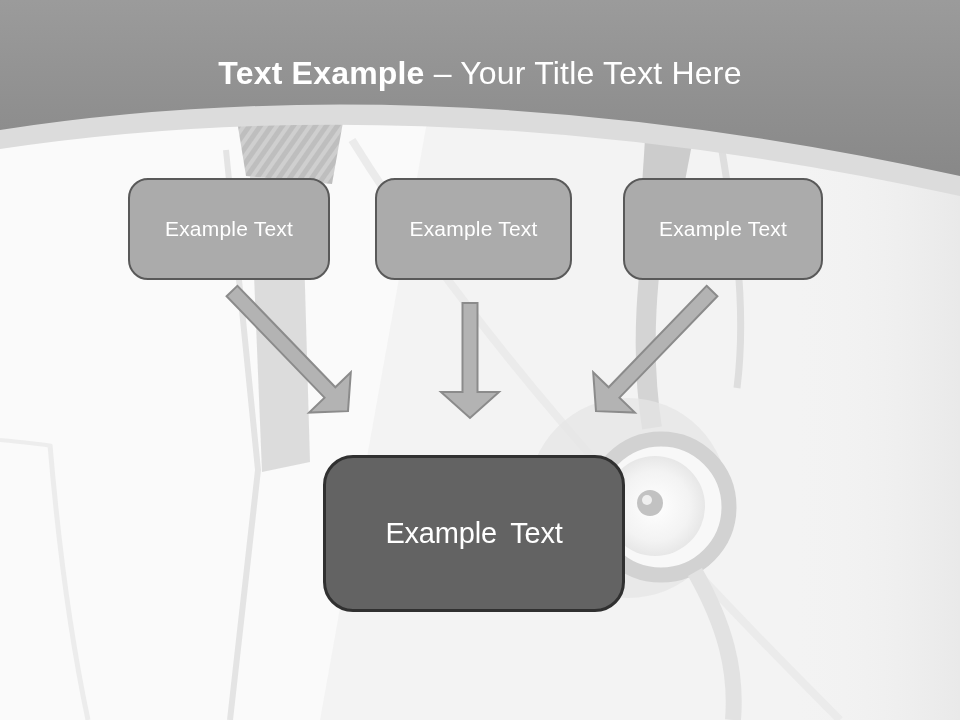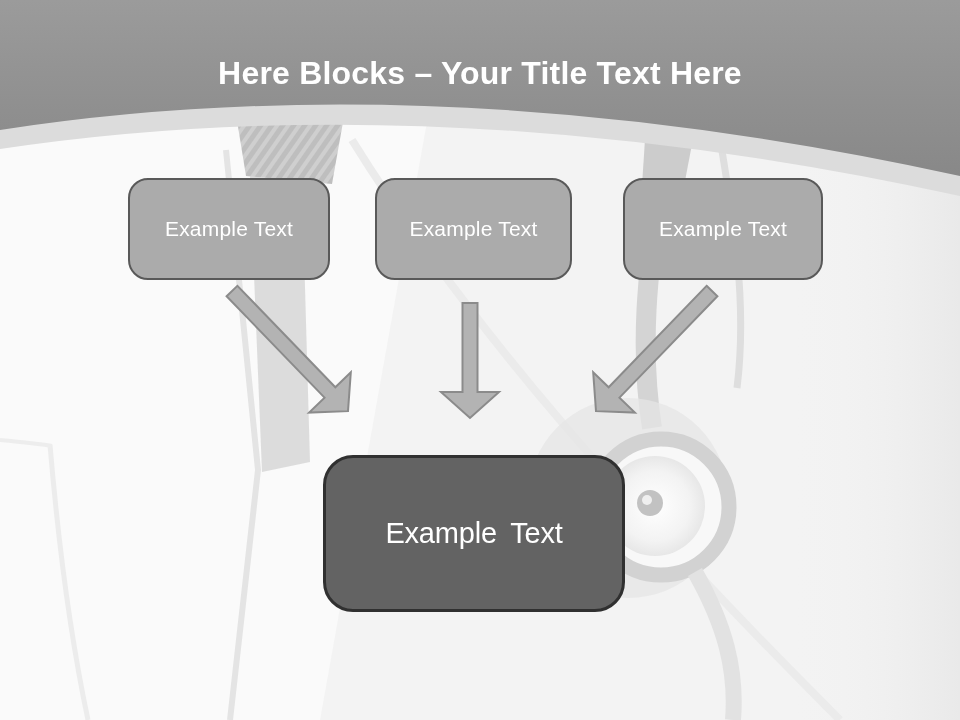--- a/index.html
+++ b/index.html
@@ -10,21 +10,21 @@
   }
   .slide svg{position:absolute;left:0;top:0;}
   
   .title{
     position:absolute;left:0;top:54px;width:100%;
     text-align:center;color:var(--title-text,#ffffff);
     font-size:32px;line-height:38px;letter-spacing:.2px;
     white-space:nowrap;
   }
   .title .bold{font-weight:700;}
-  .title .regular{font-weight:700;}
+  .title .regular{font-weight:400;}
   
   .tbox{
     position:absolute;box-sizing:border-box;
     background:var(--topbox-fill,#ababab);
     border:2.5px solid var(--topbox-border,#595959);
     border-radius:20px;
     display:flex;align-items:center;justify-content:center;
     color:var(--box-text,#ffffff);font-size:21px;letter-spacing:.2px;
   }
   .tbox.b1{left:128px;top:178px;width:202px;height:102px;}
@@ -88,21 +88,21 @@
         <stop offset="0%" style="stop-color:var(--header-top,#9b9b9b)"></stop>
         <stop offset="100%" style="stop-color:var(--header-bottom,#888888)"></stop>
       </linearGradient>
     </defs>
     <path d="M0,149 Q440,83 960,196 L960,220 L0,220 Z M0,149" fill="none"></path>
     <path d="M0,0 H960 V196 Q440,83 0,149 Z" fill="var(--header-band,#dcdcdc)"></path>
     <path d="M0,0 H960 V176 Q440,62 0,130 Z" fill="url(#hdrGrad)"></path>
   </svg>
 
   <div class="title">
-    <span class="bold">Here Blocks</span>
+    <span class="bold">Text Example</span>
     <span class="regular">– Your Title Text Here</span>
   </div>
 
   <div class="tbox b1">
     <span>Example Text</span>
   </div>
   <div class="tbox b2">
     <span>Example Text</span>
   </div>
   <div class="tbox b3">

